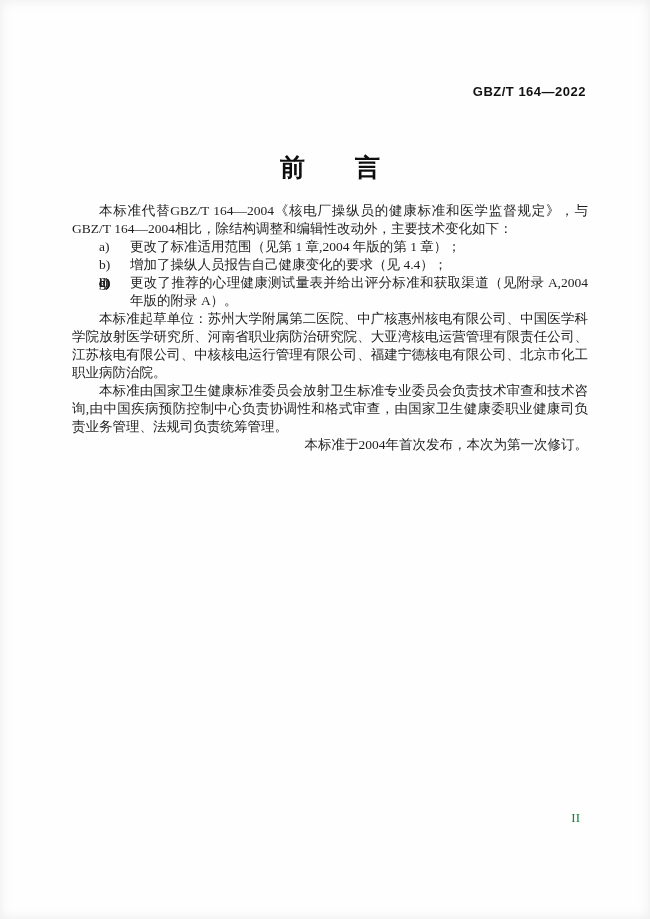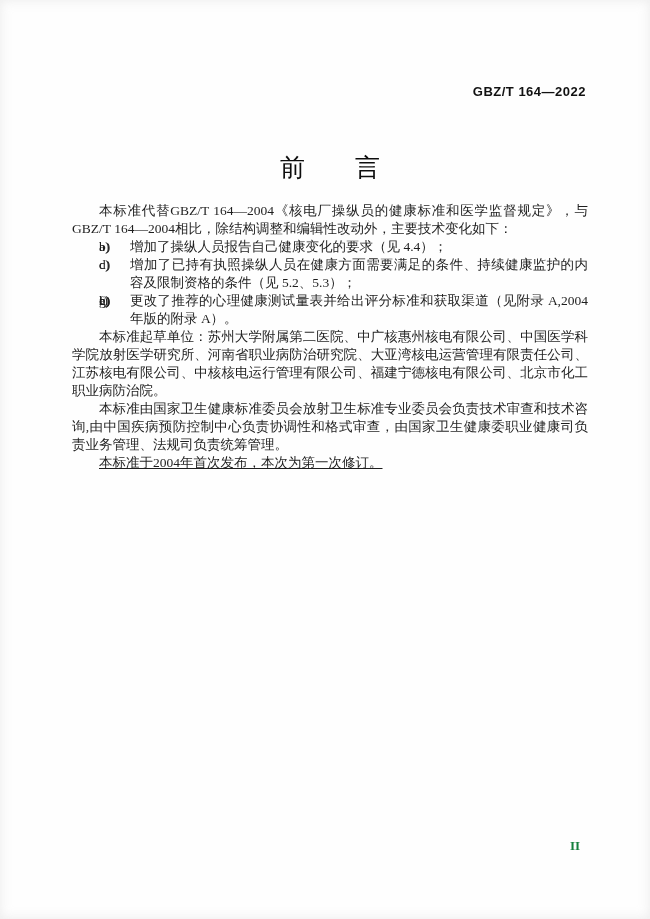--- a/index.html
+++ b/index.html
@@ -29,94 +29,92 @@
     letter-spacing: 0.5px;
     color: #111;
   }
   .doc-title {
     position: absolute;
     top: 134px;
     left: 72px;
     right: 62px;
     text-align: center;
     font-size: 25px;
-    font-weight: normal;
+    font-weight: bold;
     color: #0d0d0d;
     font-family: "Liberation Serif", "DejaVu Serif", serif;
   }
   .body-text {
     position: absolute;
     top: 202px;
     left: 72px;
     right: 62px;
     font-size: 13.5px;
     line-height: 18px;
     text-align: justify;
     color: #1e1e1e;
   }
   .para {
     text-indent: 2em;
     margin: 0;
   }
   .para.no-justify {
-    text-align: left;
-    text-decoration: underline;
+    text-align: right;
   }
   .changes-list {
     margin: 0;
     padding: 0;
     list-style: none;
   }
   .change-item {
     position: relative;
     padding-left: 58px;
     margin: 0;
   }
   .change-label {
     position: absolute;
     left: 27px;
     top: 0;
   }
   .page-number {
     position: absolute;
-    top: 838px;
+    top: 810px;
     right: 70px;
     font-size: 13px;
     color: #15803d;
     font-family: "Liberation Serif", "DejaVu Serif", serif;
-    font-weight: bold;
   }
 </style>
 </head>
 <body>
 
 <div class="page">
 
   <div class="doc-code">GBZ/T 164—2022</div>
 
   <h1 class="doc-title">前　　言</h1>
 
   <div class="body-text">
 
     <p class="para">本标准代替GBZ/T 164—2004《核电厂操纵员的健康标准和医学监督规定》，与GBZ/T 164—2004相比，除结构调整和编辑性改动外，主要技术变化如下：</p>
 
     <ul class="changes-list">
       <li class="change-item">
         <span class="change-label">a)</span>
+        <span>更改了标准适用范围（见第 1 章,2004 年版的第 1 章）；</span>
       </li>
       <li class="change-item">
         <span class="change-label">b)</span>
         <span>增加了操纵人员报告自己健康变化的要求（见 4.4）；</span>
       </li>
       <li class="change-item">
         <span class="change-label">c)</span>
       </li>
       <li class="change-item">
         <span class="change-label">d)</span>
-        <span>增加了已持有执照操纵人员在健康方面需要满足的条件、持续健康监护的内容及限制资格的条件（见 5.2、5.3）；</span>
       </li>
       <li class="change-item">
         <span class="change-label">e)</span>
       </li>
       <li class="change-item">
         <span class="change-label">f)</span>
       </li>
       <li class="change-item">
         <span class="change-label">g)</span>
       </li>

